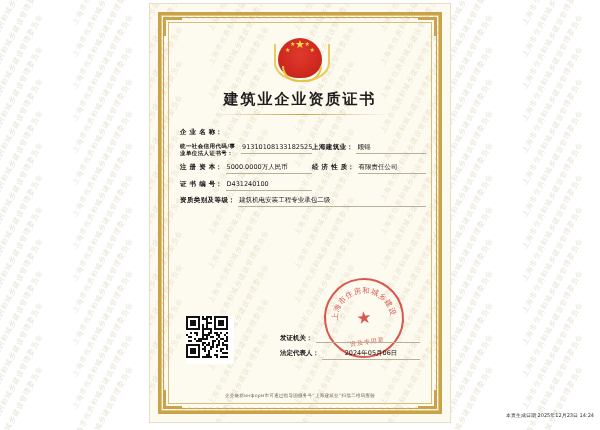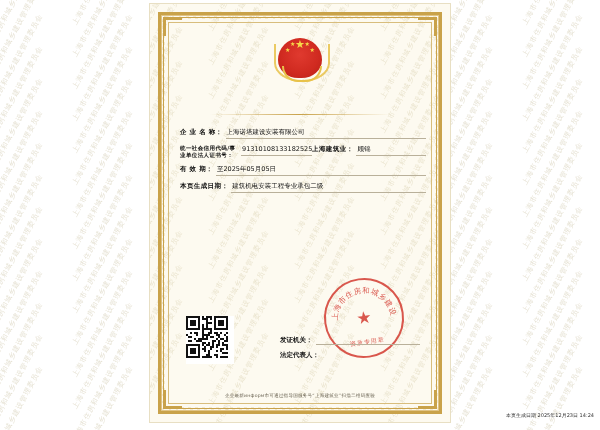--- a/index.html
+++ b/index.html
@@ -340,51 +340,61 @@
       <div class="gear"></div>
       <div class="stars">
         <span class="star-big">★</span>
         <span class="s2">★</span>
         <span class="s1">★</span>
         <span class="s3">★</span>
         <span class="s4">★</span>
       </div>
     </div>
 
+    <div class="cert-title">建筑业企业资质证书</div>
     <div class="title-rule"></div>
 
     <div class="fields">
 
       <div class="row full">
         <span class="lbl">企 业 名 称：</span>
-        <span class="val">上海诺塔建设安装有限公司</span>
       </div>
 
 
       <div class="row">
         <span class="col left">
           <span class="lbl two-line">统一社会信用代码/事业单位法人证书号：</span>
           <span class="val">9131010813318252538</span>
         </span>
         <span class="col right">
           <span class="lbl">上海建筑业：</span>
           <span class="val">顾锦</span>
         </span>
       </div>
 
-
       <div class="row">
+        <span class="col left">
+          <span class="lbl">注 册 资 本：</span>
+          <span class="val">5000.0000万人民币</span>
+        </span>
         <span class="col right">
-          <span class="lbl">有 效 期：</span>
-          <span class="val">至2025年05月05日</span>
+          <span class="lbl">经 济 性 质：</span>
+          <span class="val">有限责任公司</span>
         </span>
       </div>
 
+      <div class="row">
+        <span class="col left">
+          <span class="lbl">证 书 编 号：</span>
+          <span class="val">D431240100</span>
+        </span>
+      </div>
+
       <div class="row full">
-        <span class="lbl">本页生成日期：</span>
+        <span class="lbl">资质类别及等级：</span>
         <span class="val">建筑机电安装工程专业承包二级</span>
       </div>
 
     </div>
 
     <div class="qr" id="qr">
         <div class="mod" style="left: 16px; top: 0px; width: 2px; height: 2px;"></div>
         <div class="mod" style="left: 20px; top: 0px; width: 2px; height: 2px;"></div>
         <div class="mod" style="left: 22px; top: 0px; width: 2px; height: 2px;"></div>
         <div class="mod" style="left: 24px; top: 0px; width: 2px; height: 2px;"></div>
@@ -618,20 +628,21 @@
       <div class="seal-bottom">资质专用章</div>
     </div>
 
     <div class="issuer">
       <div class="irow">
         <span class="ilbl">发证机关：</span>
         <span class="ival"></span>
       </div>
       <div class="irow">
         <span class="ilbl">法定代表人：</span>
+        <span class="ival">2024年05月06日</span>
       </div>
     </div>
 
     <div class="sheet-footer">企业最新информ市可通过指导国服务号“上海建筑业”扫描二维码查验</div>
   </div>
 
   <div class="outer-footer">
     <div class="left"></div>
     <div class="right">本页生成日期    2025年12月23日 14:24</div>
   </div>

